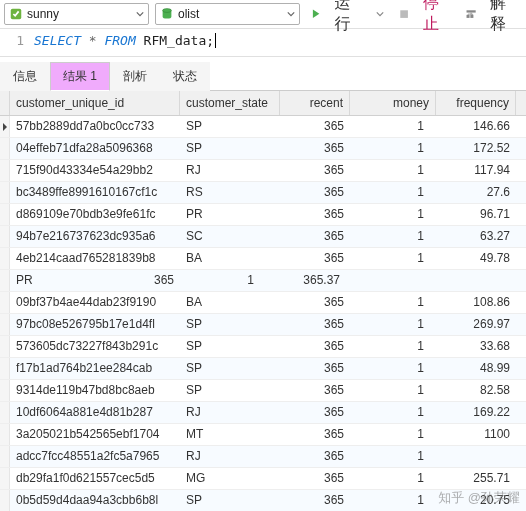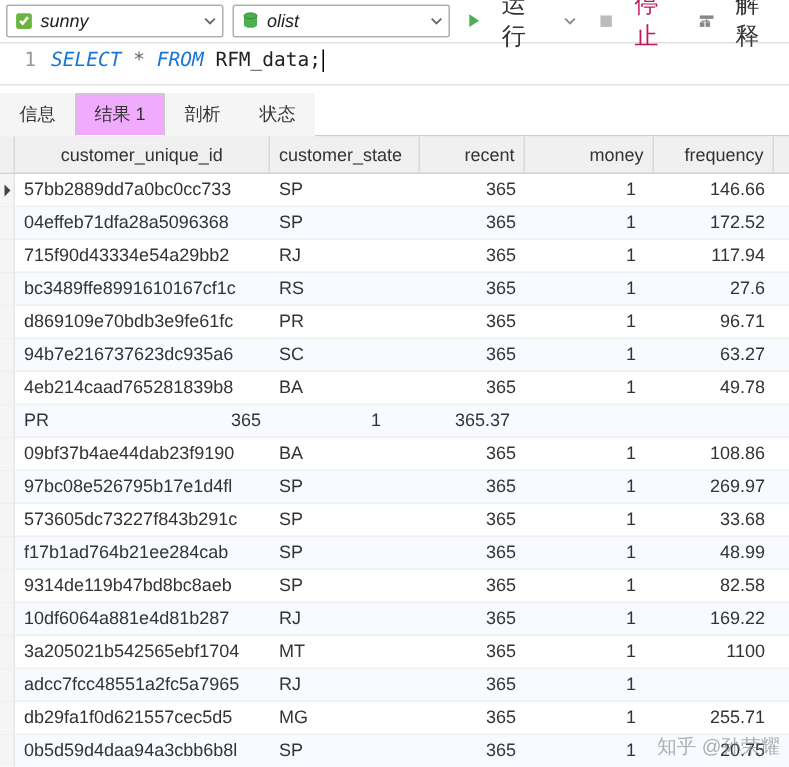--- a/index.html
+++ b/index.html
@@ -25,21 +25,21 @@
     border: 1px solid #b0b0b0;
     border-radius: 2px;
     height: 22px;
     background: #fff;
     padding: 0 4px 0 4px;
     gap: 4px;
     position: relative;
   }
   .dropdown.small { width: 160px; }
   .dropdown.small2 { width: 160px; }
-  .dropdown .dd-text { flex: 1; font-size: 12px; color: #222; font-style: italic; }
+  .dropdown .dd-text { flex: 1; font-size: 12px; color: #222; }
   .chevron { width: 8px; height: 8px; display: inline-flex; align-items: center; justify-content: center; }
   .chevron svg { width: 8px; height: 8px; }
   .icon-box { width: 14px; height: 14px; display: inline-flex; align-items: center; justify-content: center; }
   .tb-btn {
     display: flex;
     align-items: center;
     gap: 13px;
     height: 22px;
     padding: 0 4px;
     font-size: 16px;
@@ -90,21 +90,21 @@
     font-size: 12px;
   }
   .grid-header .cell {
     border-right: 1px solid #d8d8d8;
     padding: 5px 6px;
     color: #333;
     overflow: hidden;
     white-space: nowrap;
   }
   .col-marker { width: 10px; flex: 0 0 10px; background: #f0f0f0; border-right: 1px solid #d8d8d8; }
-  .col0 { width: 170px; flex: 0 0 170px; text-align: center; }
+  .col0 { width: 170px; flex: 0 0 170px; text-align: left; }
   .col1 { width: 100px; flex: 0 0 100px; text-align: left; }
   .col2 { width: 70px;  flex: 0 0 70px;  text-align: right; }
   .col3 { width: 80px;  flex: 0 0 80px;  text-align: right; }
   .col4 { width: 86px;  flex: 0 0 86px;  text-align: right; }
   .grid-body { }
   .row {
     display: flex;
     border-bottom: 1px solid #eee;
     font-size: 12px;
     height: 22px;

